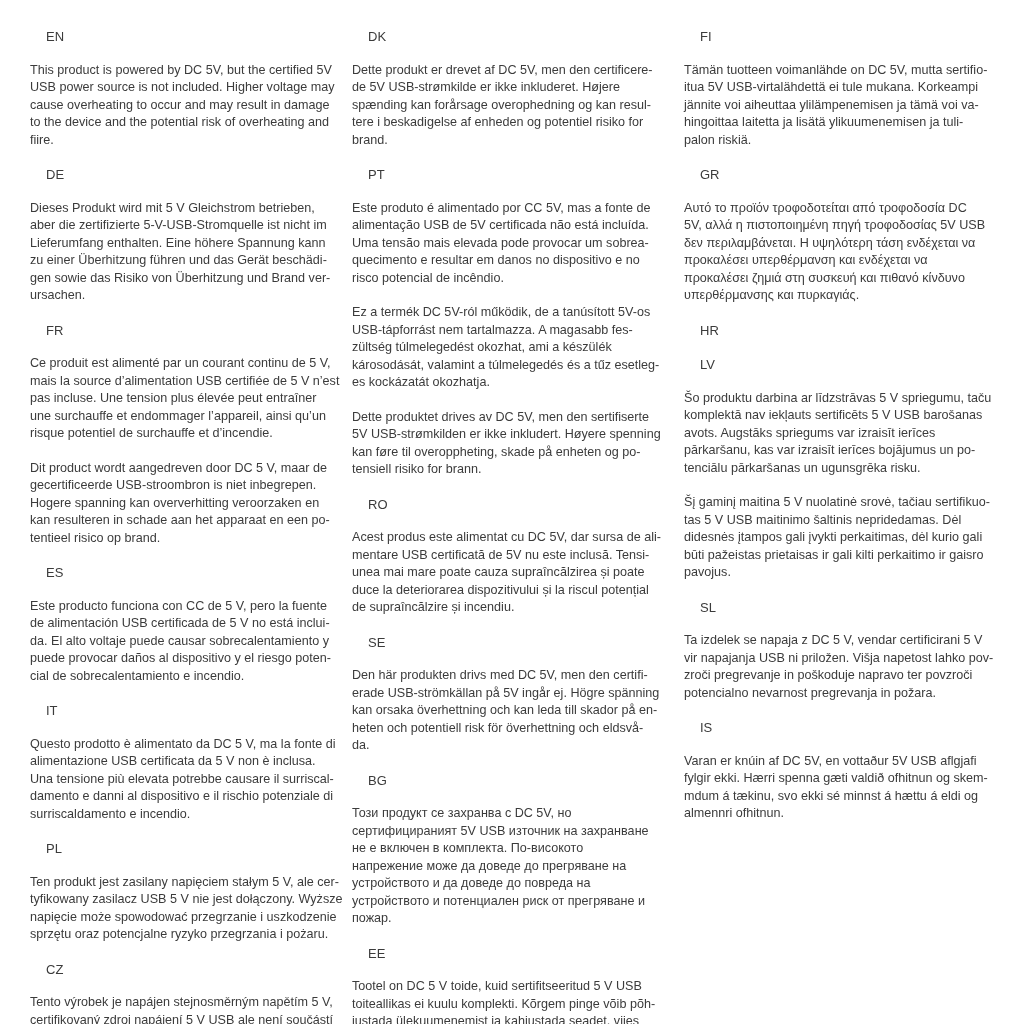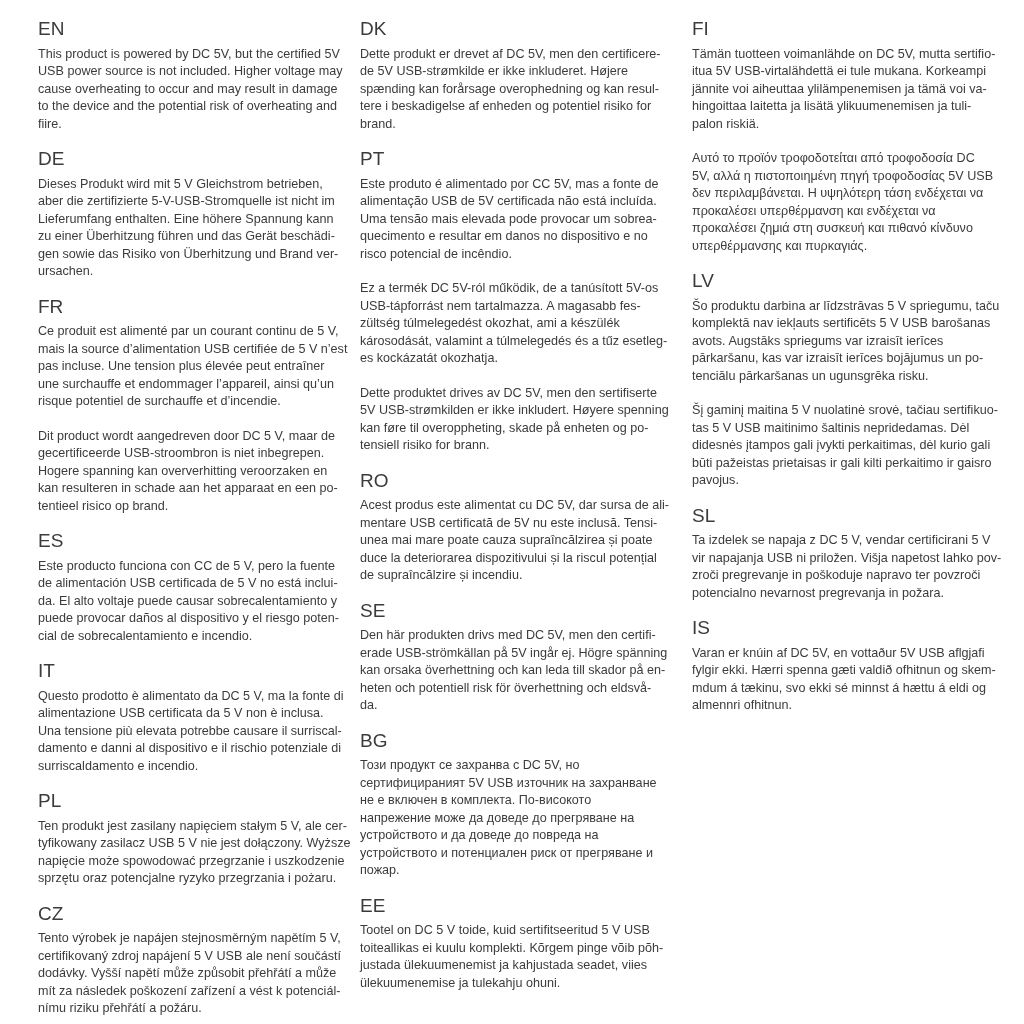--- a/index.html
+++ b/index.html
@@ -24,31 +24,31 @@
     column-gap: 10px;
     align-items: start;
   }
   .col {
     min-width: 0;
   }
   .block {
     margin: 0 0 17px 0;
   }
   .code {
-    font-size: 19px;
+    font-size: 13px;
     line-height: 17.5px;
     font-weight: normal;
-    margin: 8px;
+    margin: 16px;
     padding: 0;
     color: #3b3b3b;
   }
   .text {
     font-size: 12.6px;
     line-height: 17.5px;
-    margin: 8px;
+    margin: 0;
     padding: 0;
     white-space: pre;      
     color: #3b3b3b;
   }
 </style>
 </head>
 <body>
 
 <div class="page">
   <div class="col">
@@ -198,29 +198,31 @@
   <section class="block">
     <h2 class="code">FI</h2>
     <p class="text">Tämän tuotteen voimanlähde on DC 5V, mutta sertifio-
 itua 5V USB-virtalähdettä ei tule mukana. Korkeampi
 jännite voi aiheuttaa ylilämpenemisen ja tämä voi va-
 hingoittaa laitetta ja lisätä ylikuumenemisen ja tuli-
 palon riskiä.</p>
   </section>
 
   <section class="block">
+    <h2 class="code">GR</h2>
     <p class="text">Αυτό το προϊόν τροφοδοτείται από τροφοδοσία DC
 5V, αλλά η πιστοποιημένη πηγή τροφοδοσίας 5V USB
 δεν περιλαμβάνεται. Η υψηλότερη τάση ενδέχεται να
 προκαλέσει υπερθέρμανση και ενδέχεται να
 προκαλέσει ζημιά στη συσκευή και πιθανό κίνδυνο
 υπερθέρμανσης και πυρκαγιάς.</p>
   </section>
 
   <section class="block">
+    <h2 class="code">HR</h2>
   </section>
 
   <section class="block">
     <h2 class="code">LV</h2>
     <p class="text">Šo produktu darbina ar līdzstrāvas 5 V spriegumu, taču
 komplektā nav iekļauts sertificēts 5 V USB barošanas
 avots. Augstāks spriegums var izraisīt ierīces
 pārkaršanu, kas var izraisīt ierīces bojājumus un po-
 tenciālu pārkaršanas un ugunsgrēka risku.</p>
   </section>

